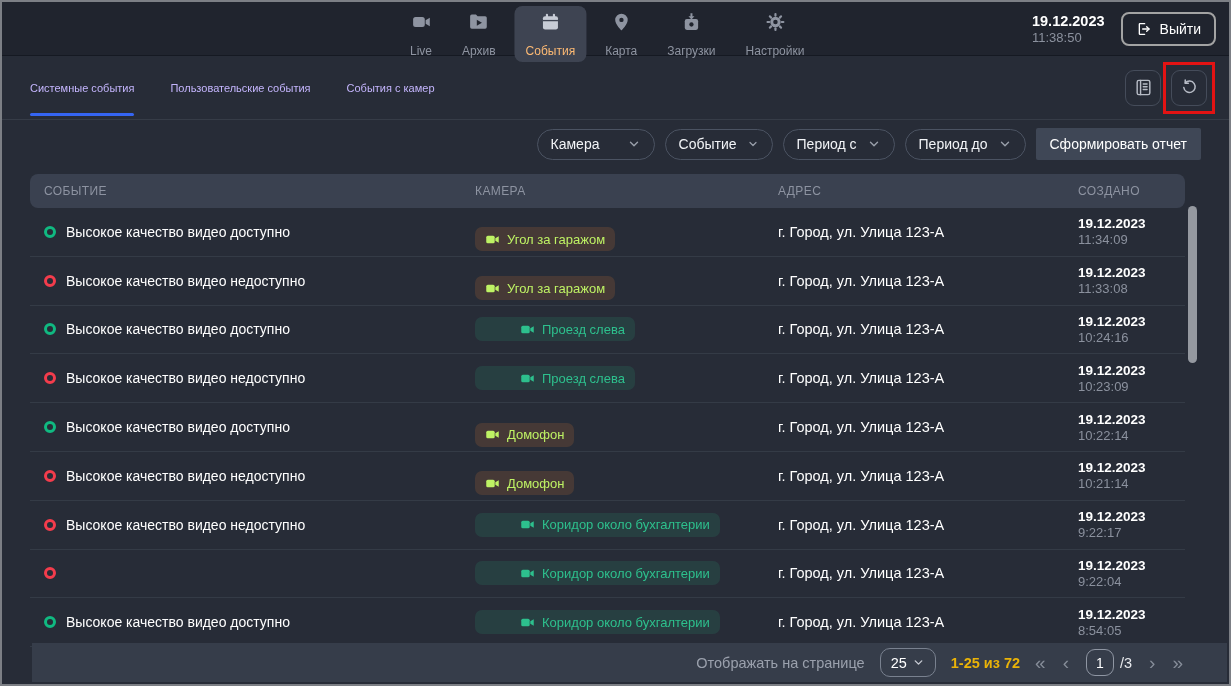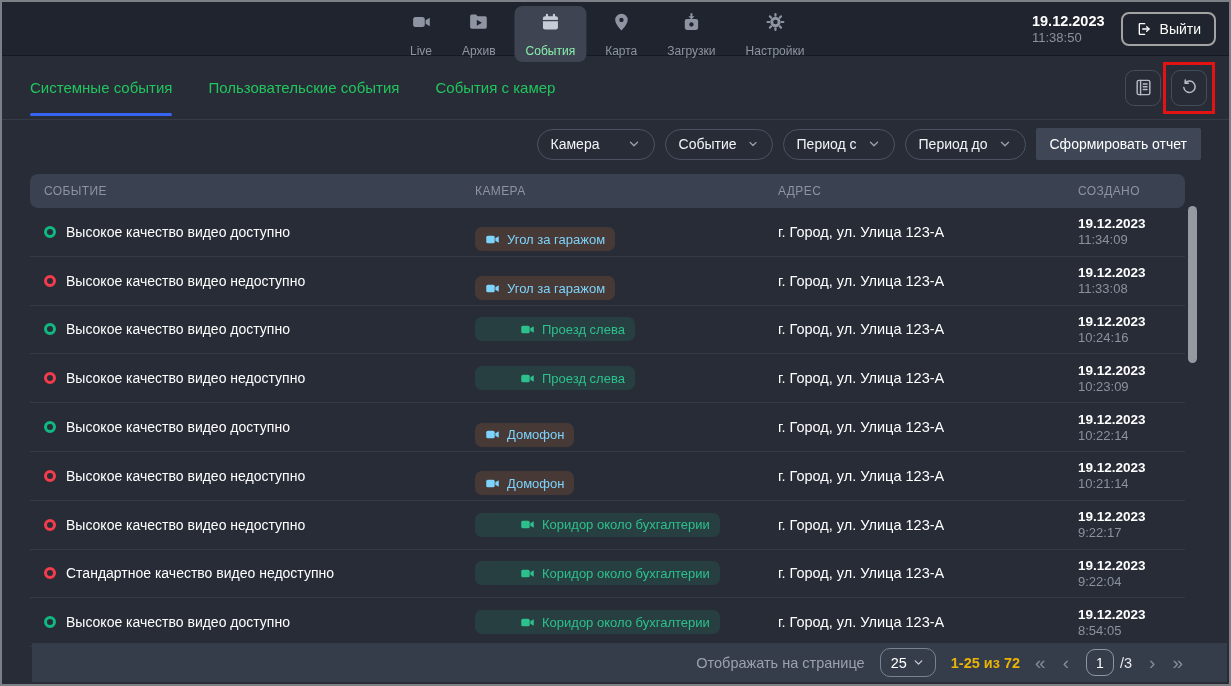--- a/index.html
+++ b/index.html
@@ -9,35 +9,35 @@
     border:2px solid #7c7f85; background:#272c37; overflow:hidden;
     font-family:"Liberation Sans", sans-serif; color:#fff;
   }
   
   .topbar { position:relative; height:54px; background:#20242e; border-bottom:1px solid #151922; }
   .nav { position:absolute; left:50%; top:4px; transform:translateX(-52%); display:flex; gap:8px; }
   .nav-item { display:flex; flex-direction:column; align-items:center; gap:12px;
               padding:6px 11px 4px; border-radius:8px; color:#8e94a1; font-size:12px; cursor:pointer;text-align:right; }
   .nav-item svg { width:20px; height:20px; }
   .nav-item.active { background:#3e4452; color:#c7ccd6; }
-  .nav-item.active .nav-label { color:#86efac; }
+  .nav-item.active .nav-label { color:#fdba74; }
   .topbar-right { position:absolute; right:13px; top:0; height:54px; display:flex; align-items:center; gap:16px; }
   .datetime { line-height:1.25; }
   .dt-date { font-size:14.5px; font-weight:bold; color:#ffffff; }
   .dt-time { font-size:13px; color:#8b919e; }
   .logout-btn { display:flex; align-items:center; gap:8px; padding:7px 13px; border:2px solid #a3a3a3;
                 border-radius:8px; background:transparent; color:#fff; font-size:14px; cursor:pointer;
                 font-family:inherit; }
   .logout-btn svg { width:16px; height:16px; }
   
   .tabs-row { position:relative; height:64px; display:flex; align-items:center; padding:0 22px 0 28px;
               border-bottom:1px solid #363c47; }
   .tabs { display:flex; gap:36px; height:100%; }
-  .tab { position:relative; display:flex; align-items:center; height:100%; font-size:15px;
-         color:#22c55e; cursor:pointer; white-space:nowrap; }
+  .tab { position:relative; display:flex; align-items:center; height:100%; font-size:11px;
+         color:#c4b5fd; cursor:pointer; white-space:nowrap; }
   .tab.active::after { content:""; position:absolute; left:0; right:0; bottom:3px; height:3px;
                        background:#3565f2; border-radius:2px; }
   .tab-tools { margin-left:auto; display:flex; gap:10px; align-items:center; }
   .icon-btn { width:36px; height:36px; border:1.5px solid #454c5a; border-radius:9px; background:transparent;
               display:flex; align-items:center; justify-content:center; color:#b7bcc6; cursor:pointer; }
   .icon-btn svg { width:19px; height:19px; }
   .refresh-wrap { position:relative; }
   .red-frame { position:absolute; inset:-8px; border:3px solid #e31313; pointer-events:none; }
   
   .filters-row { height:48px; display:flex; align-items:center; justify-content:flex-end; gap:10px; padding:0 28px; }
@@ -58,21 +58,21 @@
   .c-created { flex:1; }
   .trow { display:flex; align-items:center; height:48.8px; border-bottom:1px solid #343b46;
           font-size:14px; cursor:pointer; }
   .ring { width:12px; height:12px; border-radius:50%; border:3px solid #10b981; margin-right:10px; flex:0 0 auto; }
   .ring-ok  { border-color:#10b981; }
   .ring-err { border-color:#f43c4c; }
   .ev-text { color:#ffffff; }
   .badge { display:inline-flex; align-items:center; gap:7px; height:24px; padding:0 10px;
            border-radius:7px; font-size:13px; }
   .badge svg { width:15px; height:15px; }
-  .badge-orange { color:#7dd3fc; background:rgba(239,130,50,0.16);margin-top:15px; }
+  .badge-orange { color:#bef264; background:rgba(239,130,50,0.16);margin-top:15px; }
   .badge-green  { color:#2dc08d; background:rgba(45,192,141,0.13);padding-left:45px; }
   .c-address span { color:#ffffff; font-size:14.5px; }
   .cr-date { font-weight:bold; font-size:13.5px; color:#fff; }
   .cr-time { font-size:13px; color:#8b919e; margin-top:1px; }
   
   .pagination { position:absolute; left:30px; right:2px; bottom:2px; height:39px; background:#363d4a;
                 display:flex; align-items:center; justify-content:flex-end; gap:15px; padding-right:44px;
                 color:#9ba1ad; font-size:14.5px; }
   .pp-select { display:flex; align-items:center; gap:5px; height:29px; padding:0 10px;
                border:1px solid #79818f; border-radius:10px; color:#fff; cursor:pointer; }
@@ -371,21 +371,20 @@
       </div>
       <div class="c-address"><span>г. Город, ул. Улица 123-А</span></div>
       <div class="c-created">
         <div class="cr-date">19.12.2023</div>
         <div class="cr-time">9:22:17</div>
       </div>
     </div>
         <div class="trow">
       <div class="c-event">
         <span class="ring ring-err"></span>
-        <span class="ev-text">Стандартное качество видео недоступно</span>
       </div>
       <div class="c-camera">
         <span class="badge badge-green">
           <svg viewBox="0 0 24 24" fill="currentColor">
                 <rect x="2" y="6" width="13.5" height="12" rx="2.5"></rect>
                 <path d="M16.5 10l5.5-3.2v10.4L16.5 14z"></path>
               </svg>
           <span>Коридор около бухгалтерии</span>
         </span>
       </div>

